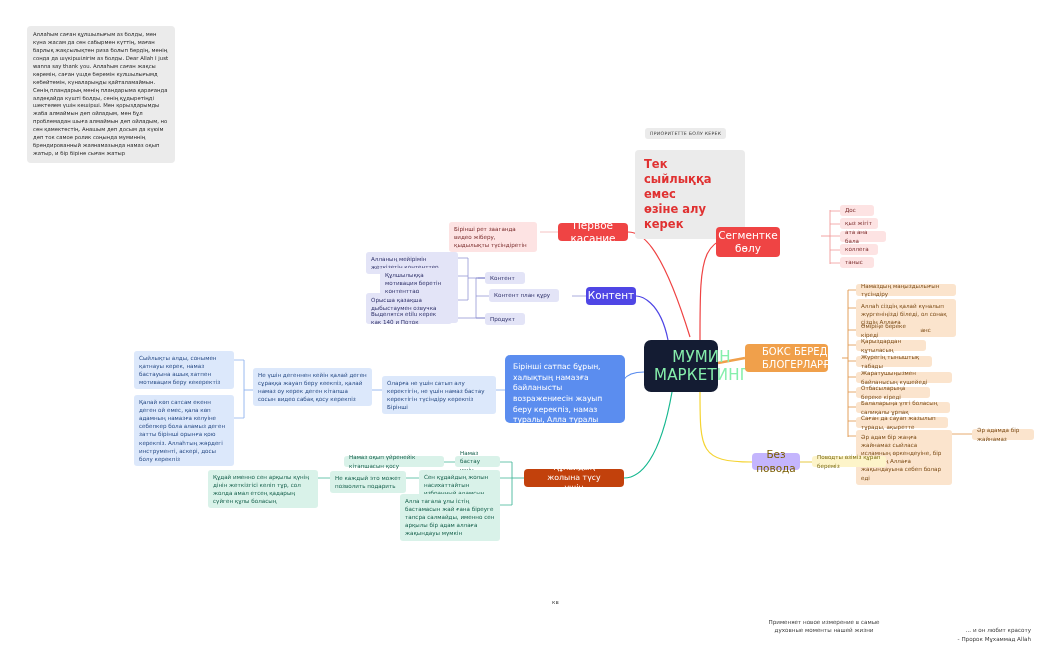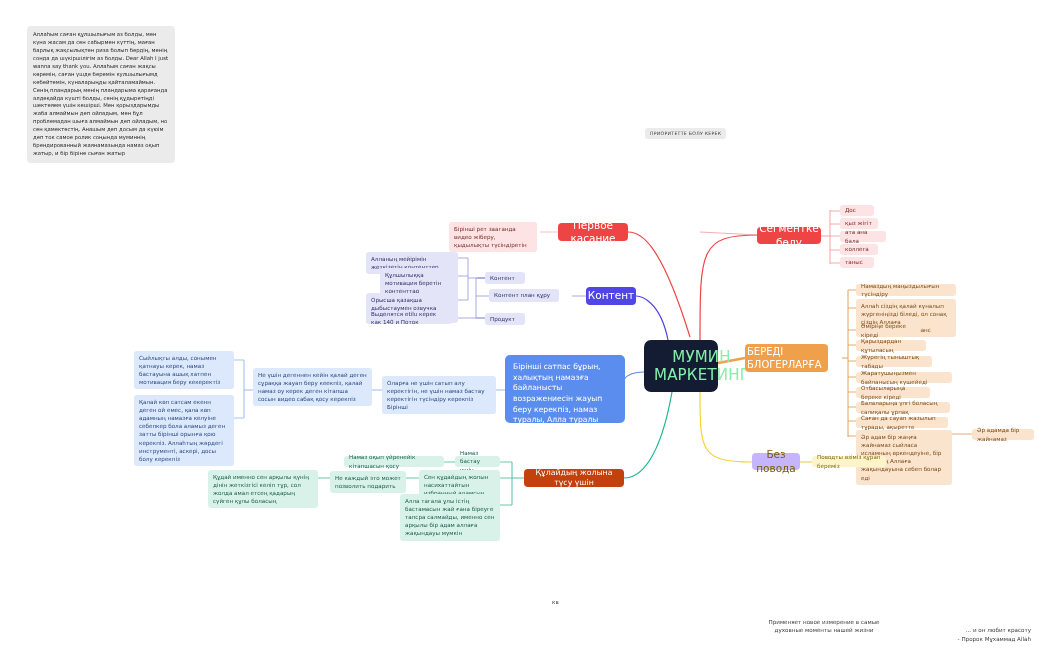--- a/index.html
+++ b/index.html
@@ -18,21 +18,21 @@
   .central{
     background:#141c33;color:#86efac;border-radius:7px;
     display:flex;align-items:center;justify-content:flex-start;text-align:center;
     font-size:15px;line-height:1.22;font-weight:400;letter-spacing:.2px;
     padding:8px 10px;
   }
 
   
   .main{
     border-radius:4px;color:#fff;display:flex;align-items:center;
-    padding:5px 2px;font-size:10.5px;line-height:1.25;font-weight:400;
+    padding:5px 17px;font-size:10.5px;line-height:1.25;font-weight:400;
   }
   .main.center-txt{justify-content:center;text-align:center;}
   .m-red{background:#ef4444;}
   .m-blue{background:#4f46e5;}
   .m-orange{background:#f0a04b;}
   .m-green{background:#c2410c;}
   .m-yellow{background:#c4b5fd;color:#7a5c00;}
   .m-bigblue{background:#5b8def;color:#fff;border-radius:5px;align-items:flex-start;}
 
   
@@ -122,20 +122,24 @@
   </div>
 
   <div class="node note" style="left:27px;top:26px;width:148px;">
     <span>Аллаһым саған құлшылығым аз болды, мен күна жасам да сен сабырмен күттің, маған барлық жақсылықтен риза болып бердің, менің сонда да шүкіршілігім аз болды. Dear Allah I just wanna say thank you. Аллаһым саған жақсы көремін, саған үшде беремін кулшылығымд кебейтемін, күналарыңды қайталамаймын. Сенің пландарың менің пландарыма қарағанда әлдеқайда күшті болды, сенің құдыретіңді шектеяем үшін кешірші. Мен қорыздарымды жаба алмаймын деп ойладым, мен бұл проблемадан шыға алмаймын деп ойладым, но сен қамектестің.   Анашым деп досым да күюім деп ток самое ролик соңында муминнің брендированный жаянамазында намаз оқып жатыр, и бір біріне сыған жатыр</span>
   </div>
 
   <div class="node note-caps" style="left:645px;top:128px;">
     <span>ПРИОРИТЕТТЕ БОЛУ КЕРЕК</span>
   </div>
 
+  <div class="node note-red" style="left:635px;top:150px;width:110px;">
+    <span style="white-space:pre-line">Тек сыйлыққа емес
+өзіне алу керек</span>
+  </div>
 
   <div class="node plain" style="left:552px;top:598px;">
     <span>кв</span>
   </div>
 
   <div class="node plain" style="left:768px;top:618px;width:112px;text-align:center;">
     <span>Применяет новое измерение в самые духовные моменты нашей жизни</span>
   </div>
 
   <div class="node plain plain-r" style="left:905px;top:618px;width:126px;white-space:pre-line;">
@@ -168,21 +172,21 @@
   <div class="node leaf l-blue top" style="left:380px;top:268px;width:78px;">
     <span>Құлшылыққа мотивация беретін контенттар</span>
   </div>
   <div class="node leaf l-blue top" style="left:366px;top:293px;width:92px;">
     <span>Орысша қазақша дыбыстаумен озвучка видеолар</span>
   </div>
   <div class="node leaf l-blue" style="left:366px;top:312px;width:86px;height:12px;">
     <span>Выделятся etilu керек как 140 и Поток</span>
   </div>
 
-  <div class="node main m-red center-txt" style="left:757px;top:227px;width:64px;height:17px;">
+  <div class="node main m-red center-txt" style="left:716px;top:227px;width:64px;height:30px;">
     <span>Сегментке бөлу</span>
   </div>
   <div class="node leaf l-red" style="left:840px;top:205px;width:34px;height:11px;">
     <span>Дос</span>
     </div>
   <div class="node leaf l-red" style="left:840px;top:218px;width:38px;height:11px;">
     <span>қыз жігіт</span>
     </div>
   <div class="node leaf l-red" style="left:840px;top:231px;width:46px;height:11px;">
     <span>ата ана бала</span>

